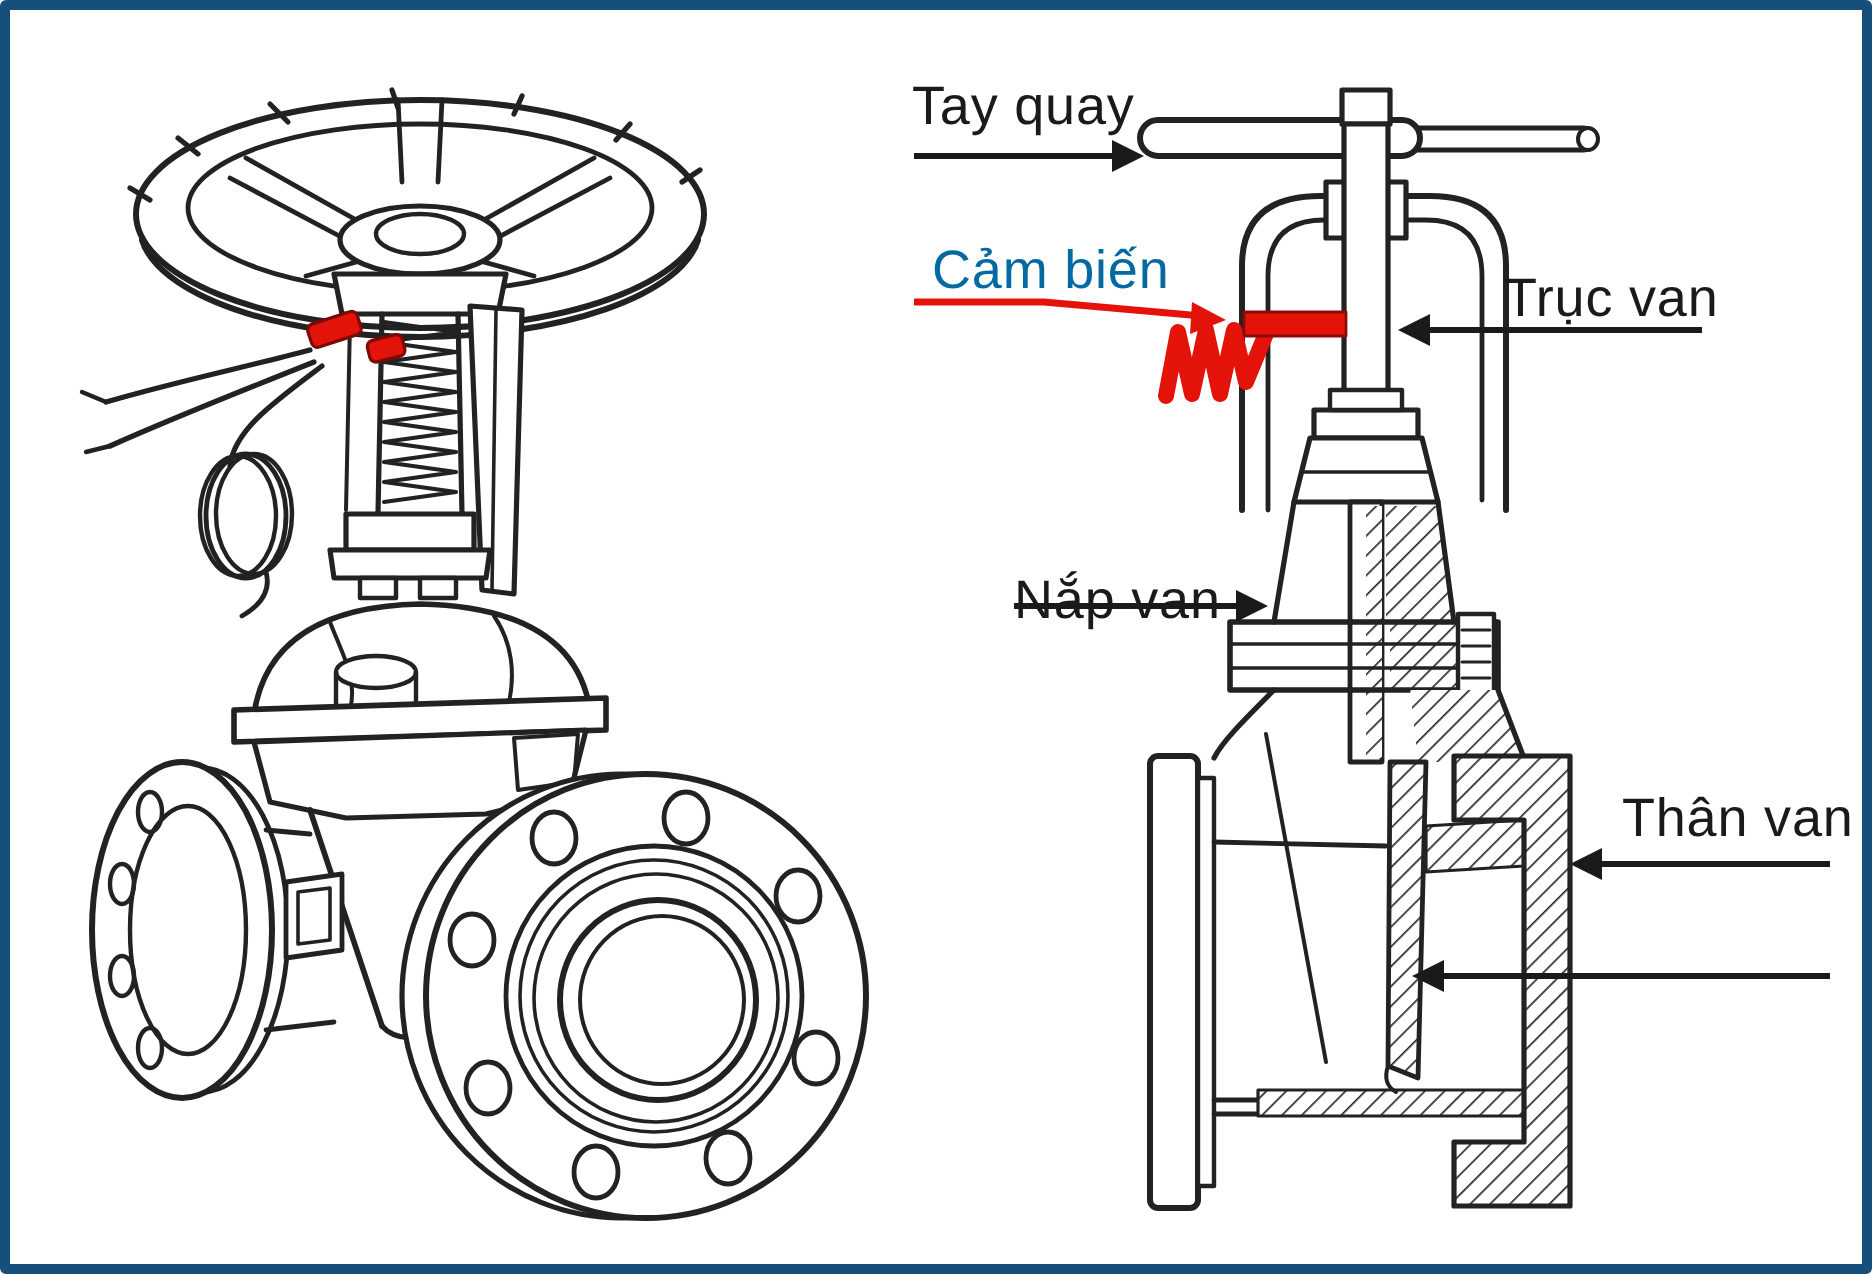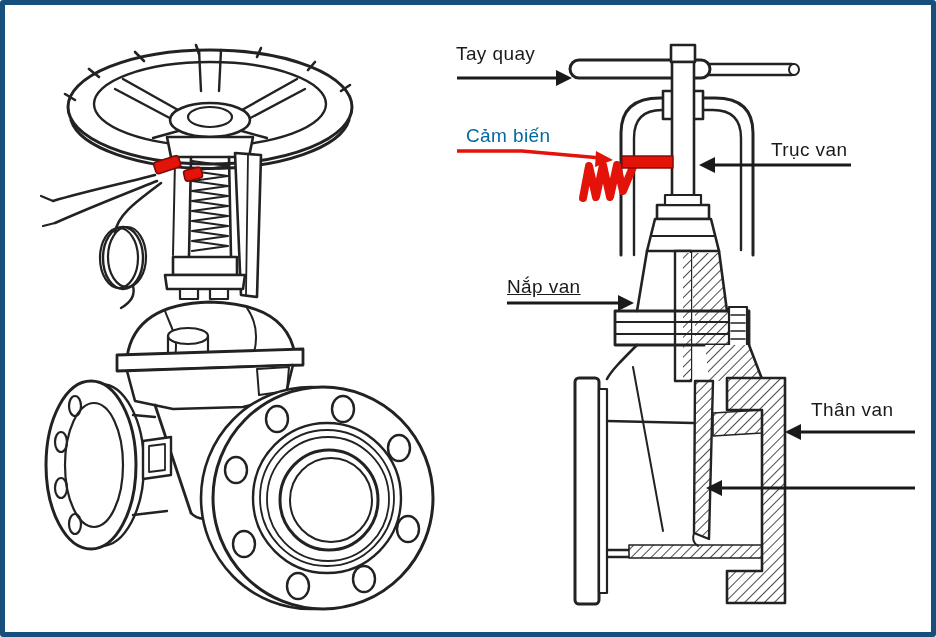--- a/index.html
+++ b/index.html
@@ -3,21 +3,21 @@
 <meta charset="utf-8">
 <style>
   html,body{margin:0;padding:0;background:#ffffff;}
   .stage{
     position:relative;width:936px;height:637px;box-sizing:border-box;
     background:#ffffff;border:5px solid #164e7c;border-radius:3px;overflow:hidden;
     font-family:"Liberation Sans", sans-serif;
   }
   svg{position:absolute;left:0;top:0;}
   .label{
-    position:absolute;font-size:19px;line-height:31px;color:#1a1a1a;
+    position:absolute;font-size:27px;line-height:31px;color:#1a1a1a;
     white-space:nowrap;letter-spacing:.4px;
   }
   .label.red{color:#0369a1;}
 </style>
 </head>
 <body>
 
 <div class="stage">
 
   <svg width="936" height="637" viewBox="0 0 936 637">
@@ -232,17 +232,17 @@
       </g>
       <g>
         <line x1="714" y1="483" x2="910" y2="483"></line>
         <polygon points="701,483 717,475 717,491" stroke="none"></polygon>
       </g>
     </g>
   </svg>
 
   <div class="label" style="left:451px;top:33px;">Tay quay</div>
   <div class="label red" style="left:461px;top:115px;">Cảm biến</div>
-  <div class="label" style="left:766px;top:129px;">Trục van</div>
-  <div class="label" style="left:502px;top:266px;text-decoration:underline;">Nắp van</div>
+  <div class="label" style="left:747px;top:129px;">Trục van</div>
+  <div class="label" style="left:502px;top:280px;">Nắp van</div>
   <div class="label" style="left:806px;top:389px;">Thân van</div>
 
 </div>
 
 </body></html>

